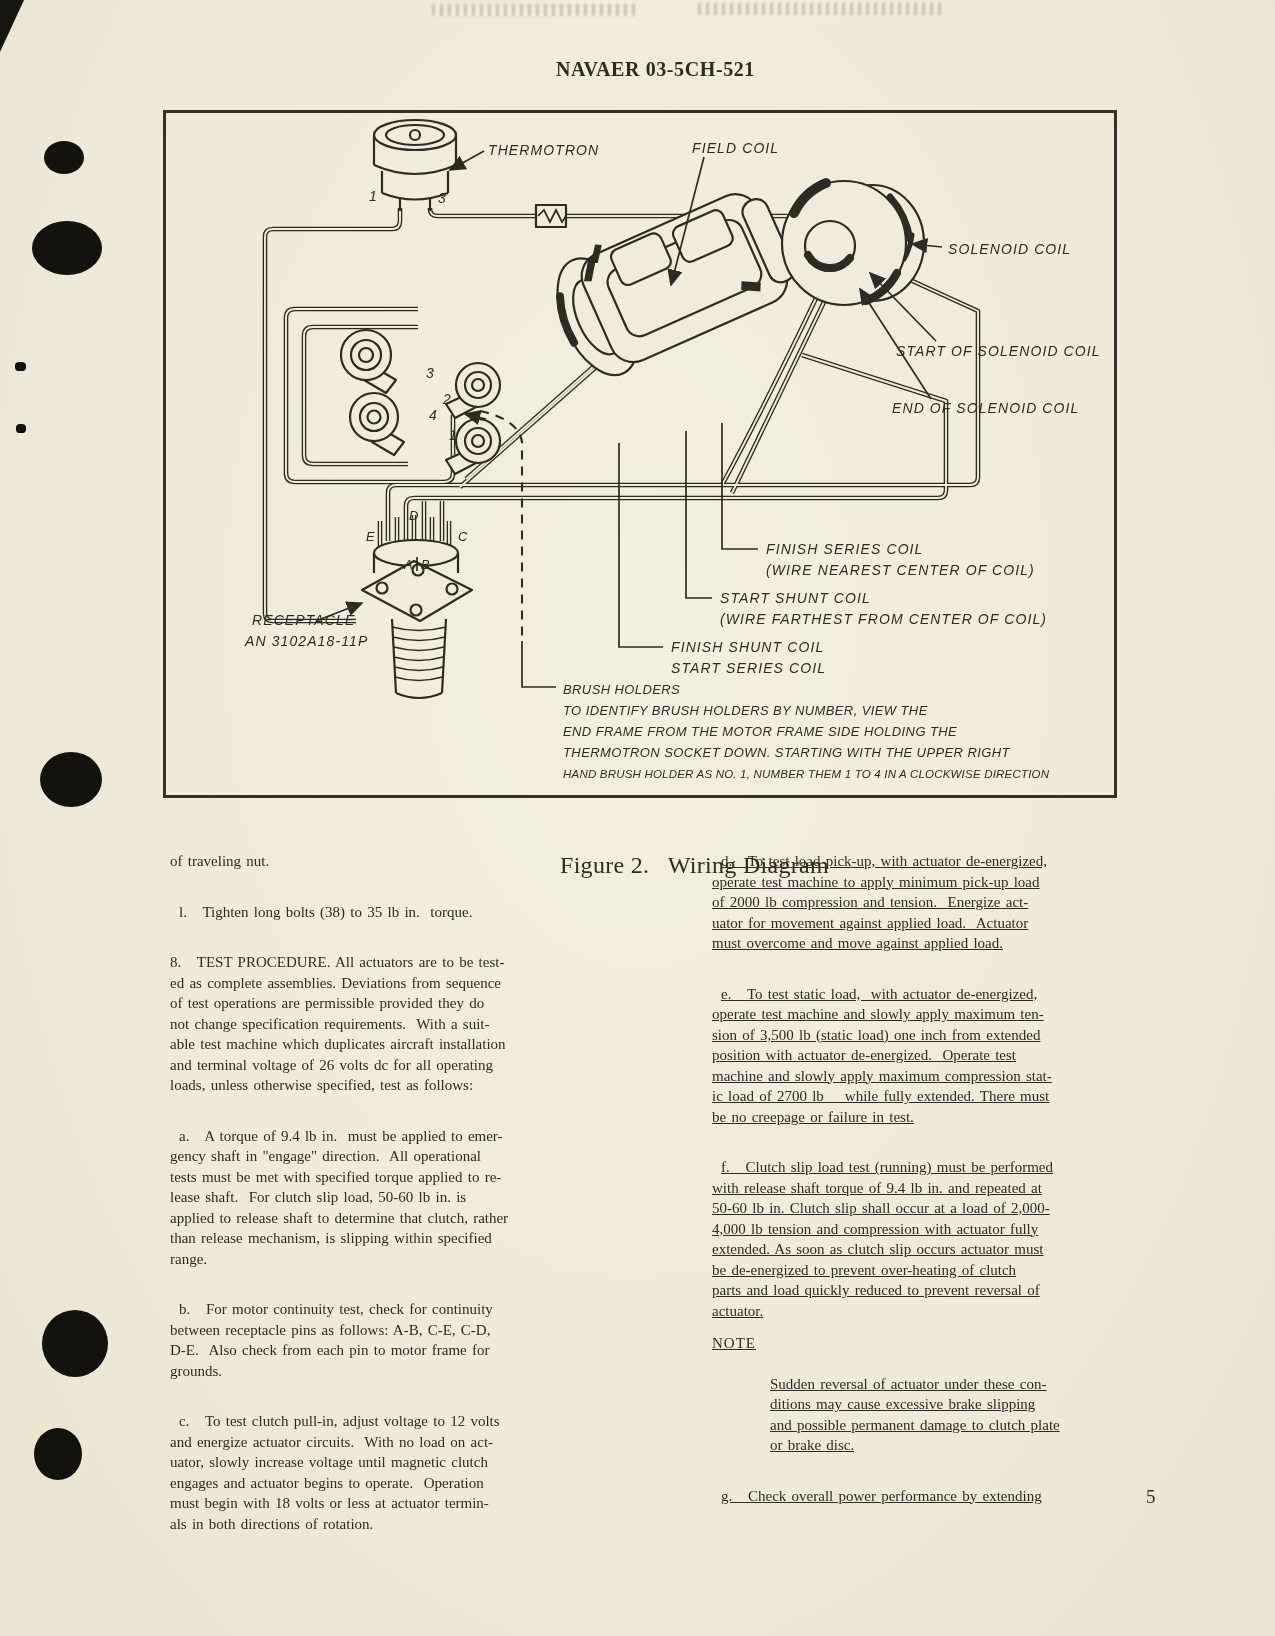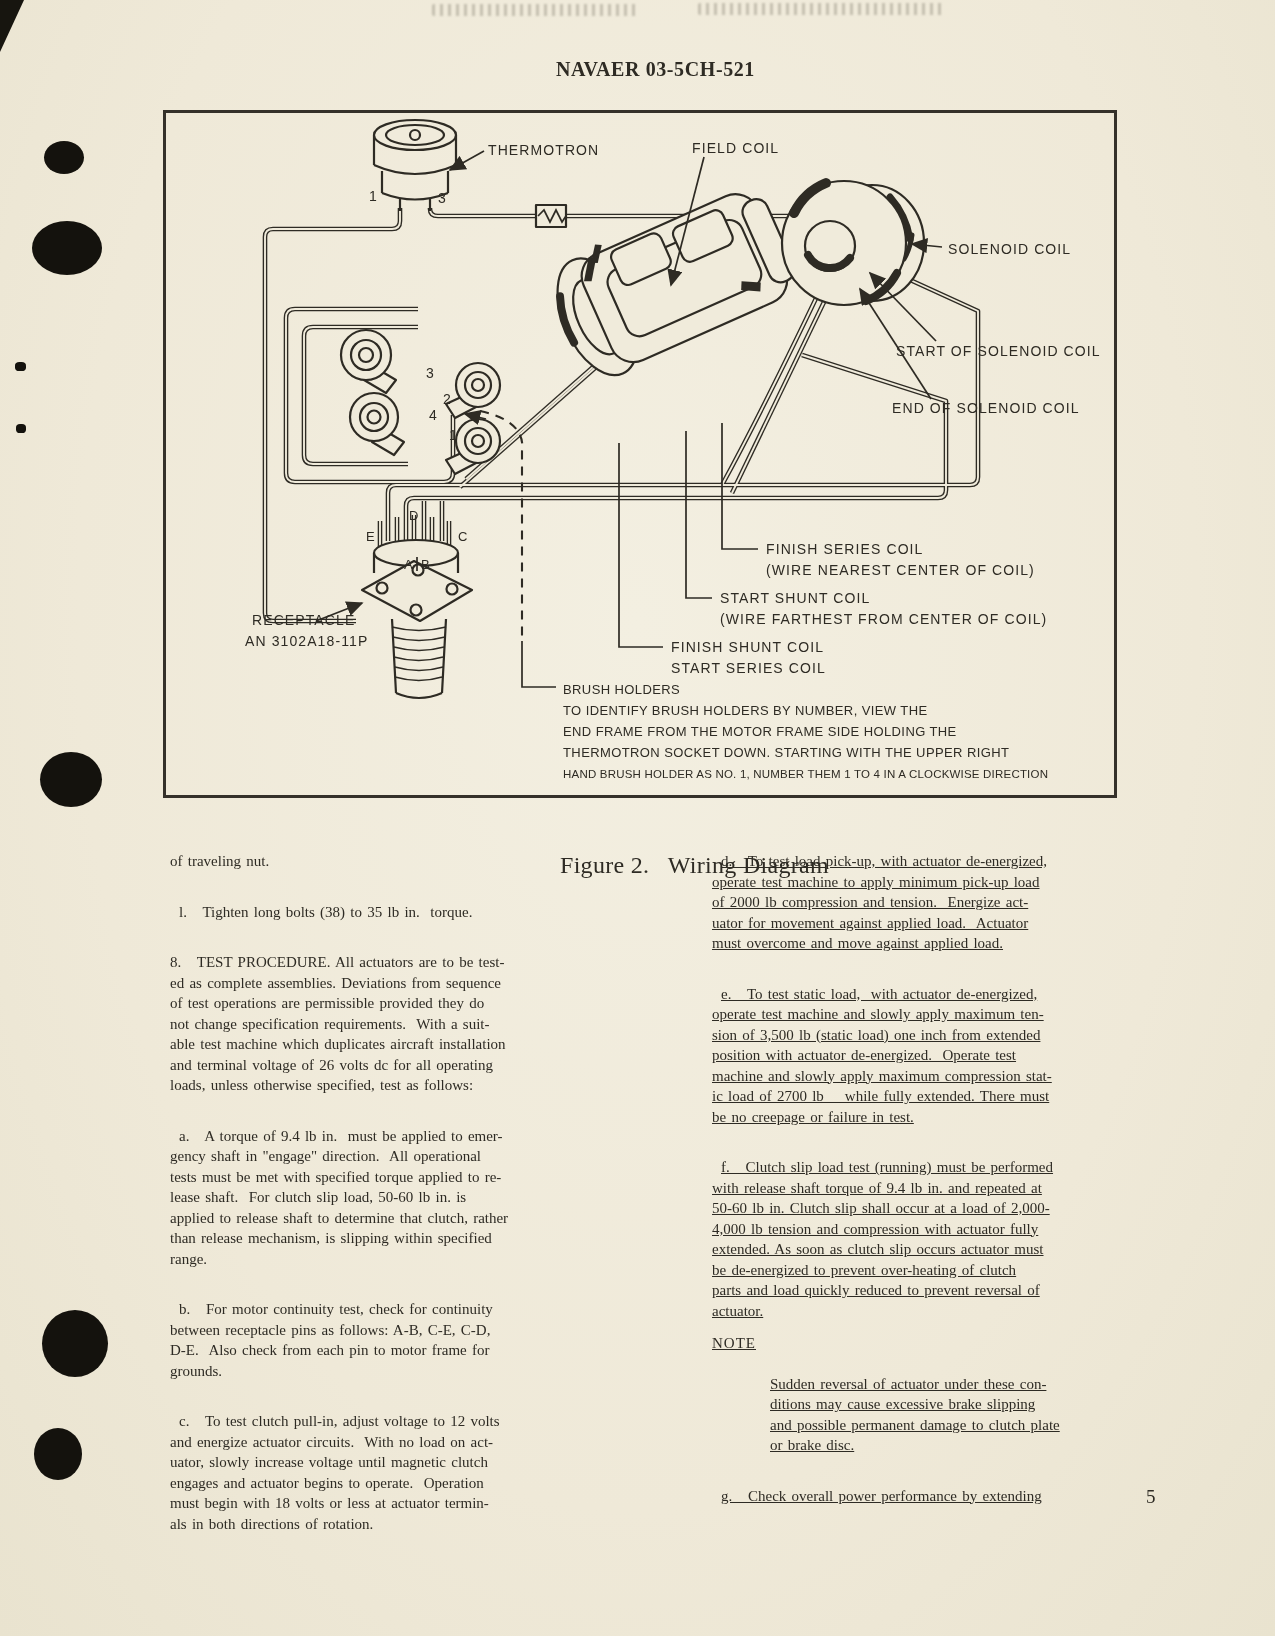--- a/index.html
+++ b/index.html
@@ -19,21 +19,21 @@
     transform:translateX(18px); font-weight:bold; font-size:20px; letter-spacing:.6px; }
   .dot { position:absolute; background:#14120d; border-radius:50%; }
   .dA { left:44px; top:141px; width:40px; height:33px; }
   .dB { left:32px; top:221px; width:70px; height:54px; }
   .dC { left:40px; top:752px; width:62px; height:55px; }
   .dD { left:42px; top:1310px; width:66px; height:67px; }
   .dE { left:34px; top:1428px; width:48px; height:52px; }
   .sp1 { left:15px; top:362px; width:11px; height:9px; border-radius:40%; }
   .sp2 { left:16px; top:424px; width:10px; height:9px; border-radius:40%; }
   .figure { position:absolute; left:163px; top:110px; width:948px; height:682px;
-    border:3px solid #35312a; }
+    border:3px solid #35312a;font-style:italic; }
   .caption { position:absolute; left:560px; top:852px; font-size:24px; letter-spacing:.3px; }
   .col { position:absolute; top:851px; font-size:15px; line-height:20.5px; }
   .col.left  { left:170px; width:478px; }
   .col.right { left:712px; width:455px;text-decoration:underline; }
   .para { white-space:pre-line; word-spacing:1.5px; }
   .para + .para, .note-head, .note-body, .after-note { margin-top:30px; }
   .ind { text-indent:9px; }
   .note-head { text-align:left; margin-top:12px; letter-spacing:1px; }
   .note-body { white-space:pre-line; padding-left:58px; margin-top:20px; word-spacing:1.5px; }
   .after-note { }

